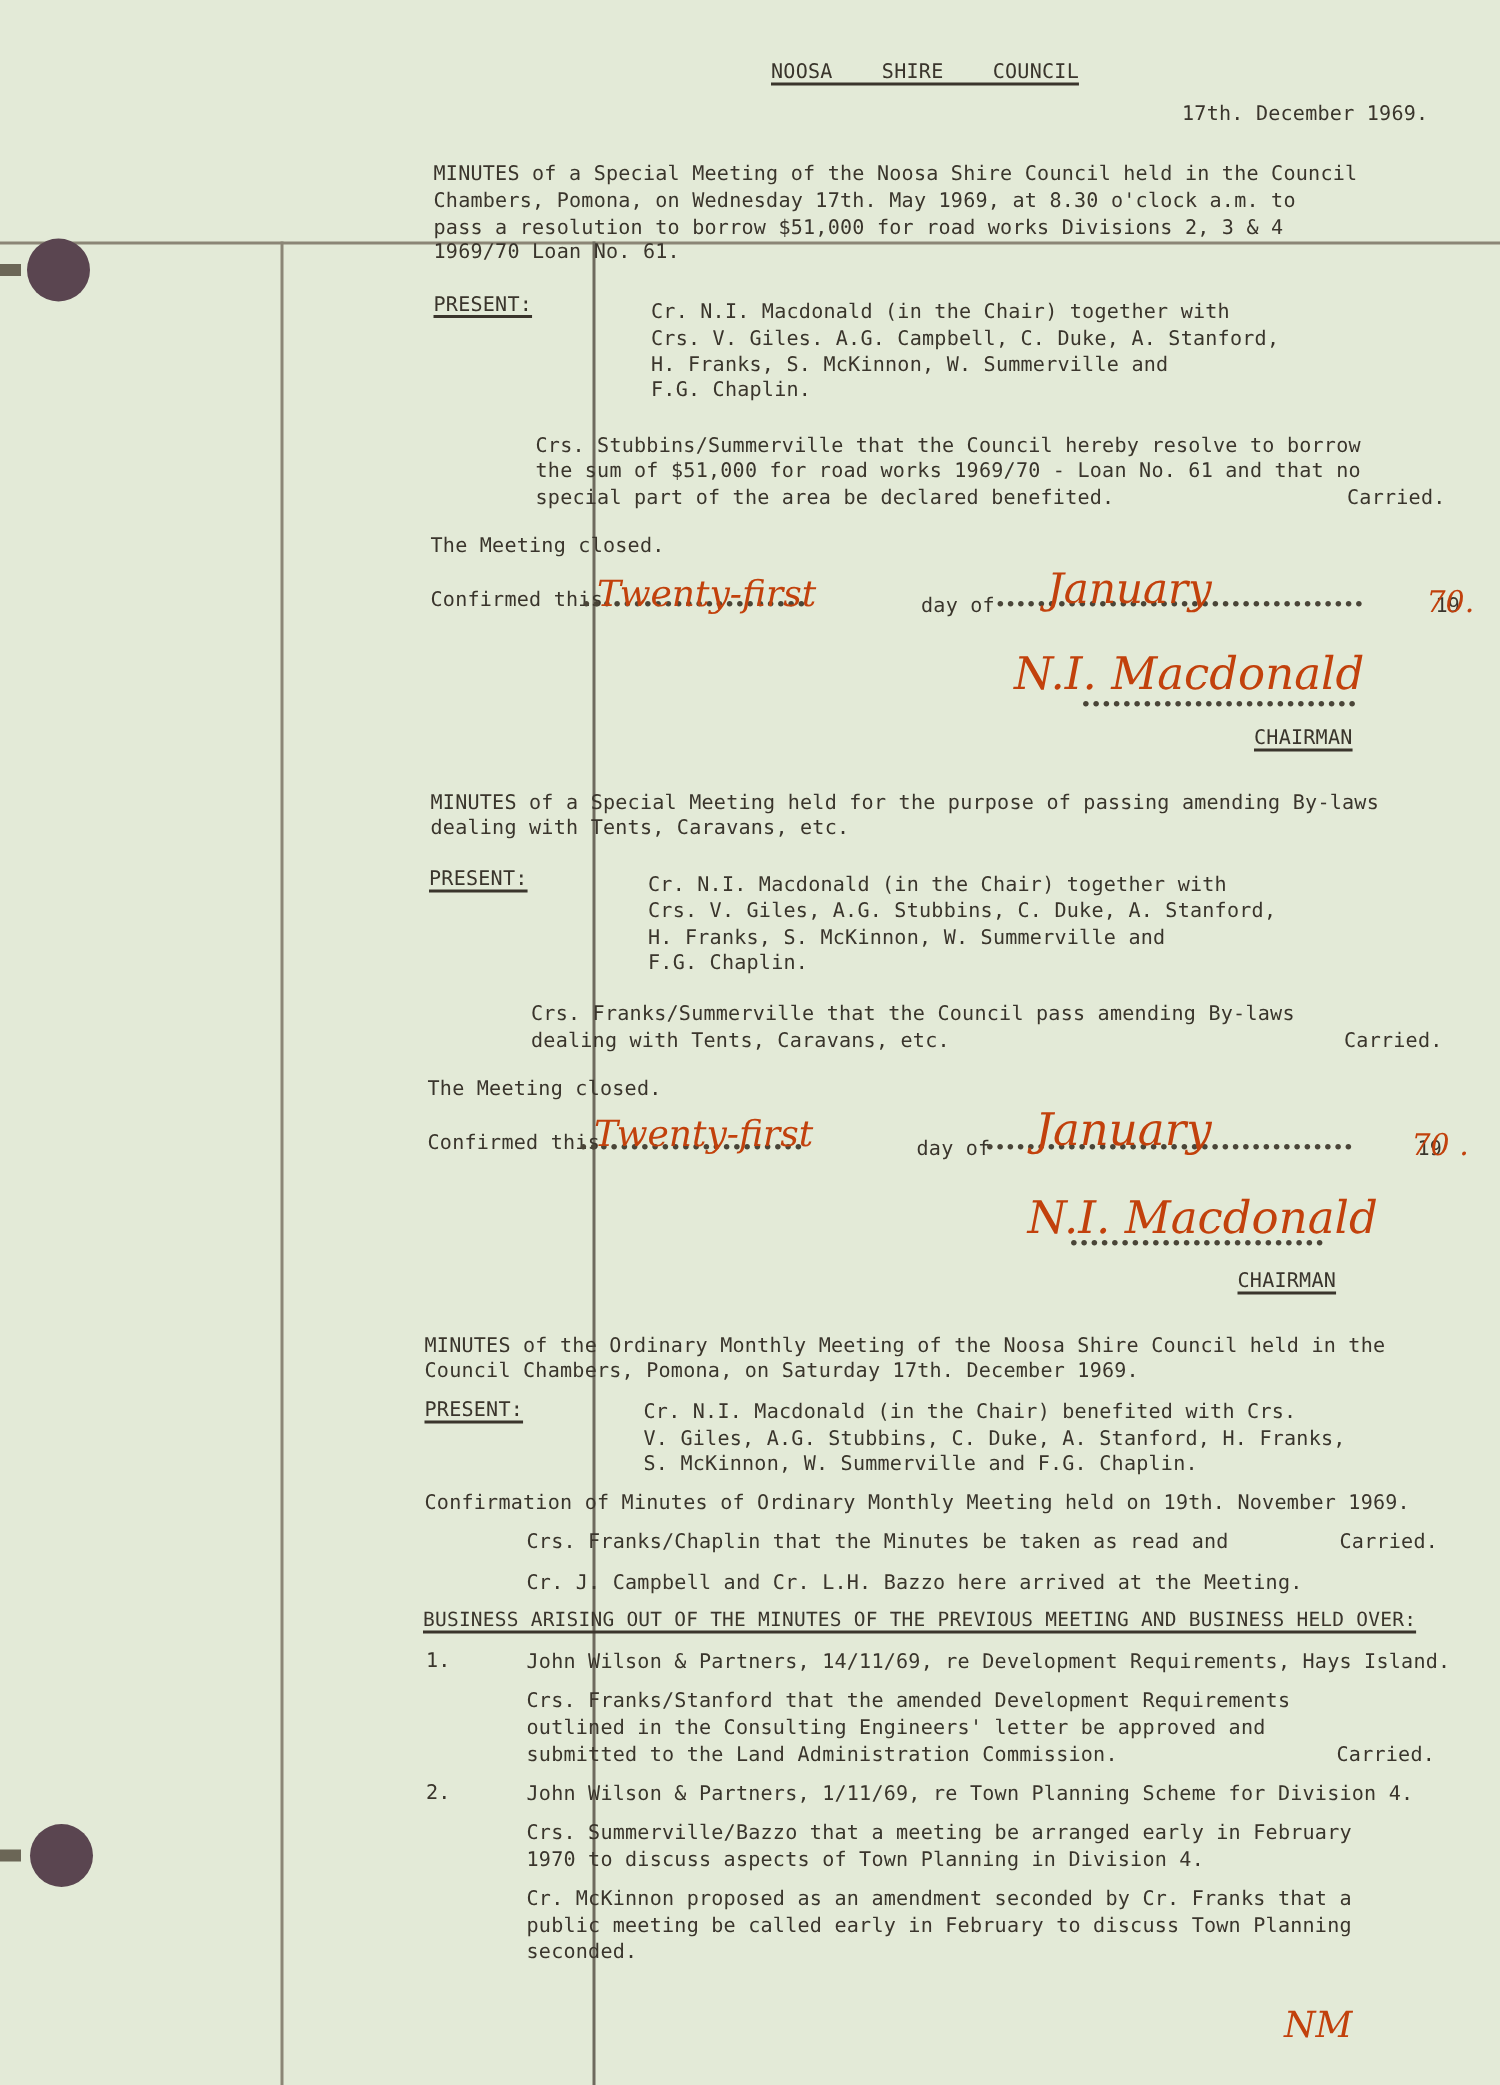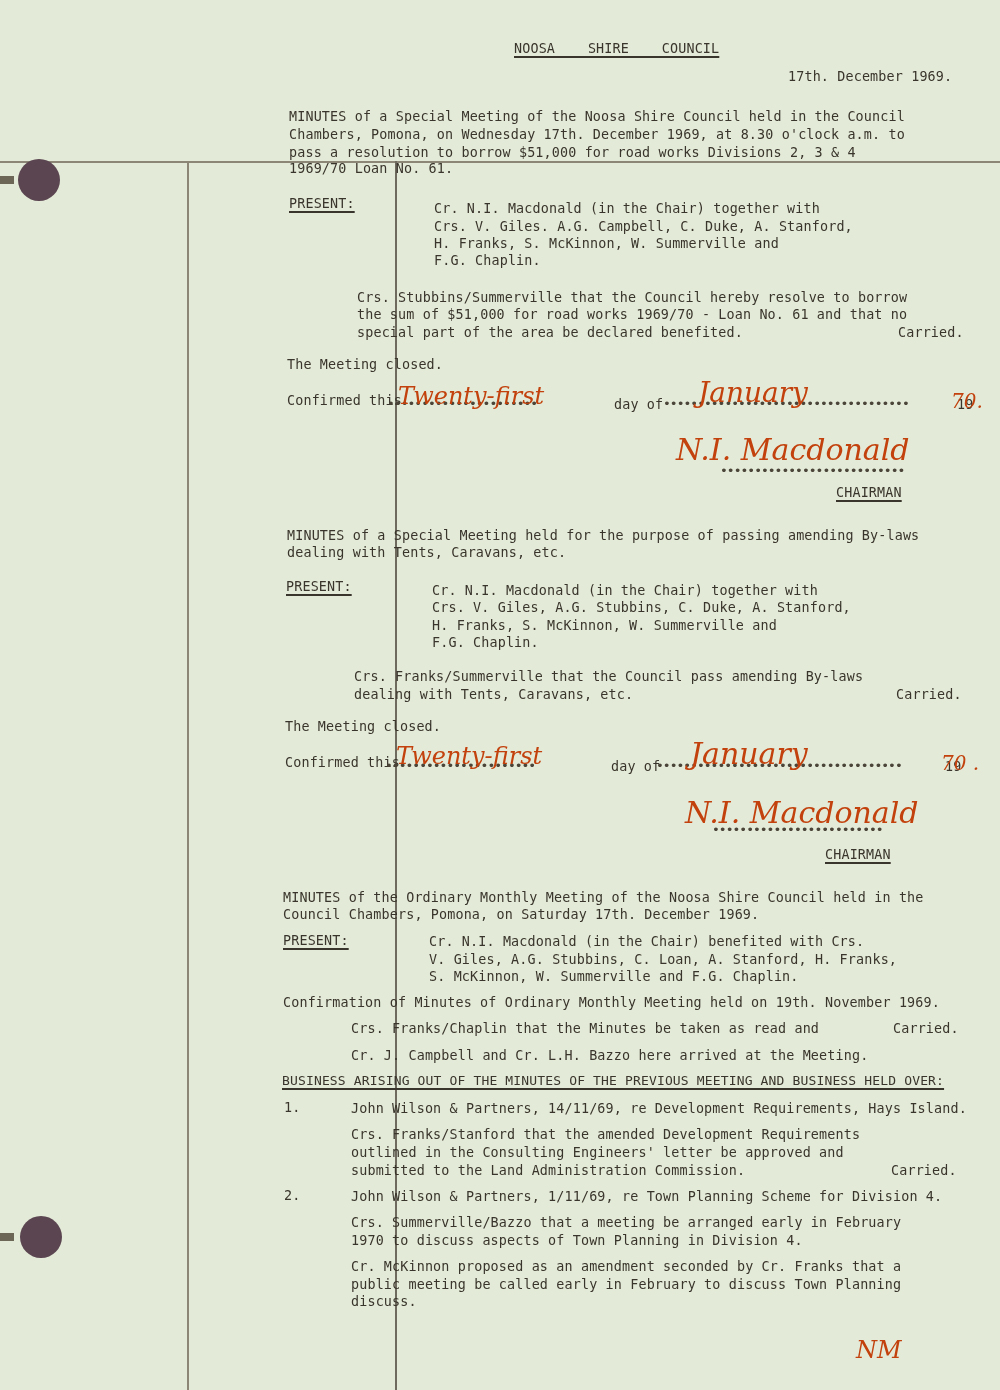--- a/index.html
+++ b/index.html
@@ -28,21 +28,21 @@
 <div class="stub" style="top:176px"></div>
 <div class="hole" style="left:18px;top:159px"></div>
 <div class="stub" style="top:1233px"></div>
 <div class="hole" style="left:20px;top:1216px"></div>
 
 <div class="t u" style="left:490px;top:40px">NOOSA    SHIRE    COUNCIL</div>
 <div class="t" style="left:764px;top:68px">17th. December 1969.</div>
 
 <div>
   <div class="t" style="left:265px;top:108px">MINUTES of a Special Meeting of the Noosa Shire Council held in the Council</div>
-  <div class="t" style="left:265px;top:126px">Chambers, Pomona, on Wednesday 17th. December 1969, at 8.30 o'clock a.m. to</div>
+  <div class="t" style="left:265px;top:126px">Chambers, Pomona, on Wednesday 17th. May 1969, at 8.30 o'clock a.m. to</div>
   <div class="t" style="left:265px;top:144px">pass a resolution to borrow $51,000 for road works Divisions 2, 3 &amp; 4</div>
   <div class="t" style="left:265px;top:160px">1969/70 Loan No. 61.</div>
 
   <div class="t u" style="left:265px;top:195px">PRESENT:</div>
   <div class="t" style="left:410px;top:200px">Cr. N.I. Macdonald (in the Chair) together with</div>
   <div class="t" style="left:410px;top:218px">Crs. V. Giles. A.G. Campbell, C. Duke, A. Stanford,</div>
   <div class="t" style="left:410px;top:235px">H. Franks, S. McKinnon, W. Summerville and</div>
   <div class="t" style="left:410px;top:252px">F.G. Chaplin.</div>
 
   <div class="t" style="left:333px;top:289px">Crs. Stubbins/Summerville that the Council hereby resolve to borrow</div>
@@ -93,21 +93,21 @@
   <div class="dots" style="left:712px;top:822px">•••••••••••••••••••••••••</div>
   <div class="t u" style="left:801px;top:846px">CHAIRMAN</div>
 </div>
 
 <div>
   <div class="t" style="left:259px;top:889px">MINUTES of the Ordinary Monthly Meeting of the Noosa Shire Council held in the</div>
   <div class="t" style="left:259px;top:906px">Council Chambers, Pomona, on Saturday 17th. December 1969.</div>
 
   <div class="t u" style="left:259px;top:932px">PRESENT:</div>
   <div class="t" style="left:405px;top:933px">Cr. N.I. Macdonald (in the Chair) benefited with Crs.</div>
-  <div class="t" style="left:405px;top:951px">V. Giles, A.G. Stubbins, C. Loan, A. Stanford, H. Franks,</div>
+  <div class="t" style="left:405px;top:951px">V. Giles, A.G. Stubbins, C. Duke, A. Stanford, H. Franks,</div>
   <div class="t" style="left:405px;top:968px">S. McKinnon, W. Summerville and F.G. Chaplin.</div>
 
   <div class="t" style="left:259px;top:994px">Confirmation of Minutes of Ordinary Monthly Meeting held on 19th. November 1969.</div>
   <div class="t" style="left:327px;top:1020px">Crs. Franks/Chaplin that the Minutes be taken as read and</div>
   <div class="t" style="left:869px;top:1020px">Carried.</div>
   <div class="t" style="left:327px;top:1047px">Cr. J. Campbell and Cr. L.H. Bazzo here arrived at the Meeting.</div>
 
   <div class="t u" style="left:258px;top:1072px;font-size:13px">BUSINESS ARISING OUT OF THE MINUTES OF THE PREVIOUS MEETING AND BUSINESS HELD OVER:</div>
 
   <div>
@@ -119,17 +119,17 @@
     <div class="t" style="left:867px;top:1162px">Carried.</div>
   </div>
 
   <div>
     <div class="t" style="left:260px;top:1187px">2.</div>
     <div class="t" style="left:327px;top:1188px">John Wilson &amp; Partners, 1/11/69, re Town Planning Scheme for Division 4.</div>
     <div class="t" style="left:327px;top:1214px">Crs. Summerville/Bazzo that a meeting be arranged early in February</div>
     <div class="t" style="left:327px;top:1232px">1970 to discuss aspects of Town Planning in Division 4.</div>
     <div class="t" style="left:327px;top:1258px">Cr. McKinnon proposed as an amendment seconded by Cr. Franks that a</div>
     <div class="t" style="left:327px;top:1276px">public meeting be called early in February to discuss Town Planning</div>
-    <div class="t" style="left:327px;top:1293px">discuss.</div>
+    <div class="t" style="left:327px;top:1293px">seconded.</div>
   </div>
 
   <div class="hw" style="left:856px;top:1336px;font-size:24px">NM</div>
 </div>
 
 </body></html>

